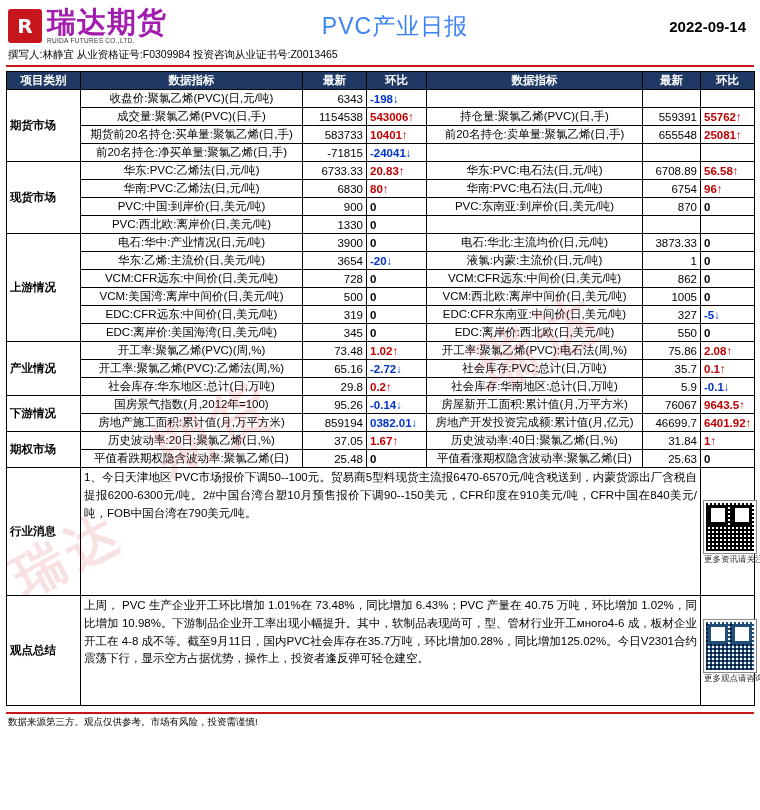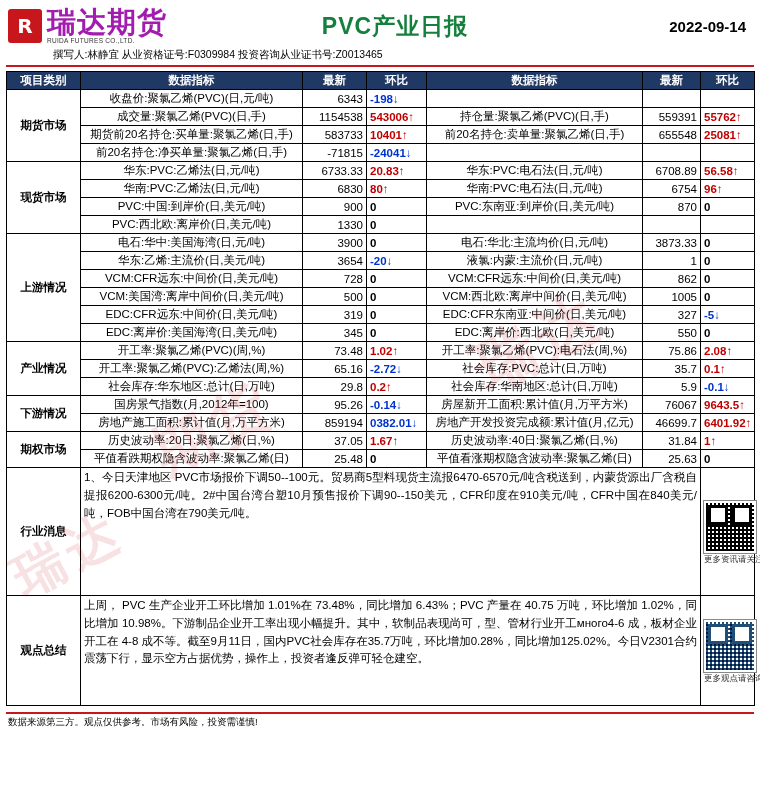--- a/index.html
+++ b/index.html
@@ -29,32 +29,31 @@
     background: #c8161d; color: #fff;
     display: flex; align-items: center; justify-content: center;
     font-size: 20px; font-weight: bold;
     font-family: "DejaVu Sans", sans-serif;
   }
   .logo-text { margin-left: 5px; line-height: 1.05; }
   .logo-cn { color: #a21caf; font-size: 29px; font-weight: bold; letter-spacing: 1px; font-family: Liberation Serif, serif; }
   .logo-en { color: #333; font-size: 6.5px; letter-spacing: .3px; }
   .doc-title {
     flex: 1; text-align: center;
-    font-size: 23px; font-weight: bold; color: #15803d;
+    font-size: 23px; font-weight: normal; color: #3b82f6;
     letter-spacing: 1px;
   }
   .doc-date {
     width: 150px; text-align: right;
     font-size: 15px; font-weight: bold; color: #000;
     padding-right: 6px;
   }
   .byline {
-    font-size: 10.5px; color: #000; padding: 0 0 3px 20px;
+    font-size: 10.5px; color: #000; padding: 0 0 3px 8px;
     white-space: nowrap;
-    margin-left: 33px;
   }
   .hr-red { height: 2px; background: #c8161d; margin: 0 6px 0 6px; }
 
   
   table.main {
     border-collapse: collapse;
     width: 748px;
     margin: 4px 6px 0 6px;
     table-layout: fixed;
   }
@@ -67,21 +66,20 @@
   }
   thead th {
     background: #1f3864;
     color: #ffffff;
     font-weight: bold;
     text-align: center;
     font-size: 13px;
     height: 24px;
   }
   td.cat {
-    text-align: center;
     font-weight: bold;
     font-size: 13px;
     background: #fff;
   }
   td.ind { text-align: center; white-space: nowrap; overflow: hidden; }
   td.num { text-align: right; font-weight: normal; padding-right: 5px; }
   td.chg { text-align: left; font-weight: bold; padding-right: 5px; }
   .up   { color: #c00000; }
   .down { color: #0033cc; }
   .flat { color: #000000; }
@@ -252,21 +250,21 @@
         <tr>
           <td class="ind">PVC:西北欧:离岸价(日,美元/吨)</td>
           <td class="num">1330</td>
           <td class="chg flat mid-left">0</td>
           <td class="ind"></td>
           <td class="num"></td>
           <td class="chg flat"></td>
         </tr>
         <tr>
           <td class="cat" rowspan="6">上游情况</td>
-          <td class="ind">电石:华中:美国海湾(日,元/吨)</td>
+          <td class="ind">电石:华中:产业情况(日,元/吨)</td>
           <td class="num">3900</td>
           <td class="chg flat mid-left">0</td>
           <td class="ind">电石:华北:主流均价(日,元/吨)</td>
           <td class="num">3873.33</td>
           <td class="chg flat">0</td>
         </tr>
         <tr>
           <td class="ind">华东:乙烯:主流价(日,美元/吨)</td>
           <td class="num">3654</td>
           <td class="chg down mid-left">-20↓</td>

